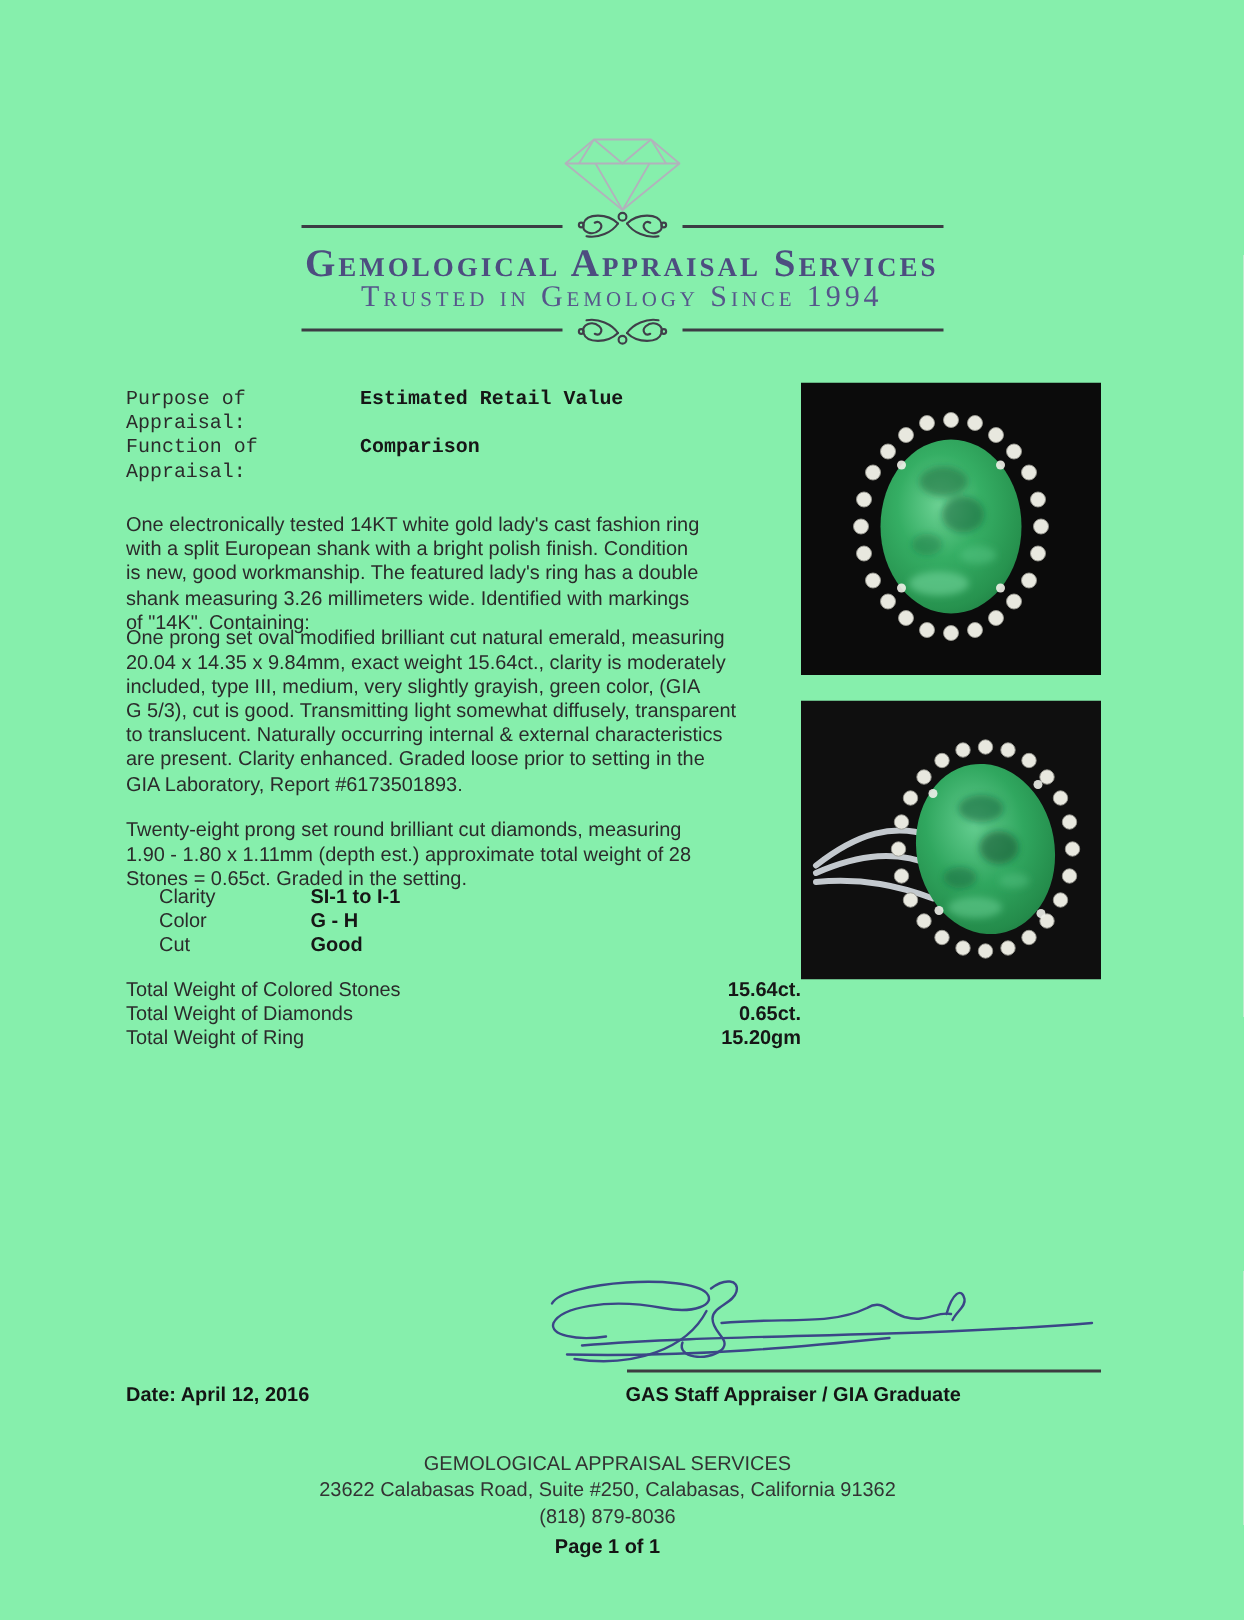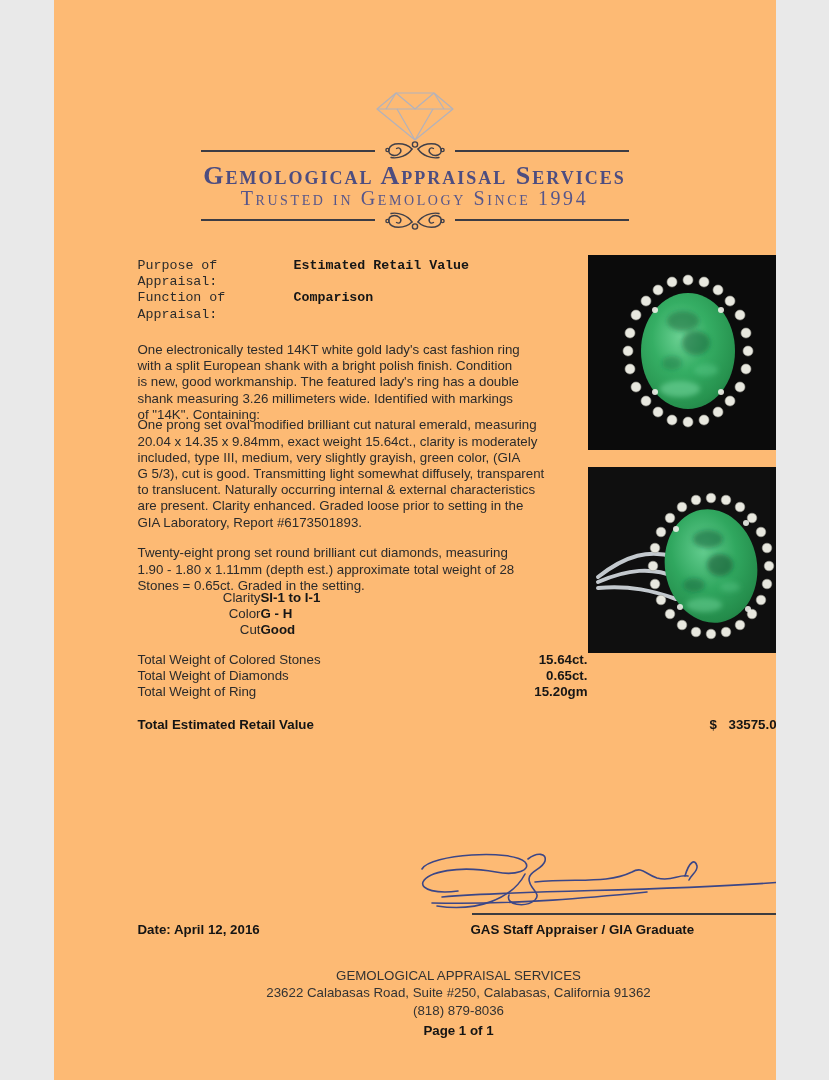--- a/index.html
+++ b/index.html
@@ -1,18 +1,18 @@
 <!DOCTYPE html>
 <html><head>
 <meta charset="utf-8">
 <style>
   html,body{margin:0;padding:0;background:#e9e9e9;}
   .page{
-    position:relative;width:722px;height:1080px;margin:0 auto;
-    background:#fdba74;overflow:hidden;
+    position:relative;width:829px;height:1080px;margin:0 auto;
+    background:#86efac;overflow:hidden;
     font-family:"Liberation Sans",sans-serif;
     color:#2b2b2b;font-size:13.3px;line-height:16.2px;
   }
   
   .letterhead{position:absolute;top:90px;left:0;width:100%;text-align:center;}
   .diamond-logo{display:block;margin:0 auto -2px auto;}
   .rule-row{display:flex;align-items:center;justify-content:center;width:428px;margin:0 auto;height:22px;}
   .rule{flex:1;height:2px;background:#3c3c44;}
   .ornament{flex:0 0 auto;margin:0 6px;}
   .ornament.flip{transform:scaleY(-1);}
@@ -30,21 +30,21 @@
   .abs{position:absolute;}
   .meta{top:258px;left:84px;font-family:Liberation Mono, monospace;}
   .meta-row{display:flex;}
   .meta-row .lbl{width:156px;}
   .meta-row .val{font-weight:bold;color:#161616;}
   .para{white-space:pre-line;left:84px;width:470px;}
   .para1{top:306px;margin-top:36px;}
   .para2{top:404px;}
   .para3{top:532px;}
   .grades{top:590px;left:106px;}
-  .grade-row{display:flex;text-align:right;}
+  .grade-row{display:flex;}
   .grade-row .lbl{width:101px;}
   .grade-row .val{font-weight:bold;color:#161616;}
   .totals{top:652px;left:84px;width:450px;}
   .total-row{display:flex;justify-content:space-between;}
   .total-row .val{font-weight:bold;color:#161616;text-align:right;margin-left:28px;}
   .retail{top:717px;left:84px;width:652px;font-weight:bold;color:#141414;}
   .retail .currency{position:absolute;left:572px;top:0;}
   .retail .amount{position:absolute;left:591px;top:0;}
   
   .photo{position:absolute;display:block;}
@@ -161,25 +161,20 @@
     <div class="total-row">
       <span class="lbl">Total Weight of Diamonds</span>
       <span class="val">0.65ct.</span>
     </div>
     <div class="total-row">
       <span class="lbl">Total Weight of Ring</span>
       <span class="val">15.20gm</span>
     </div>
   </section>
 
-  <div class="abs retail">
-    <span>Total Estimated Retail Value</span>
-    <span class="currency">$</span>
-    <span class="amount">33575.00</span>
-  </div>
 
   <svg class="photo photo1" width="200" height="195" viewBox="0 0 200 195" role="img">
     <defs>
       <radialGradient id="em1" cx="42%" cy="38%" r="75%">
         <stop offset="0%" stop-color="#6cd294"></stop>
         <stop offset="40%" stop-color="#35ae64"></stop>
         <stop offset="78%" stop-color="#27934f"></stop>
         <stop offset="100%" stop-color="#1d7a40"></stop>
       </radialGradient>
       <filter id="blur1">

